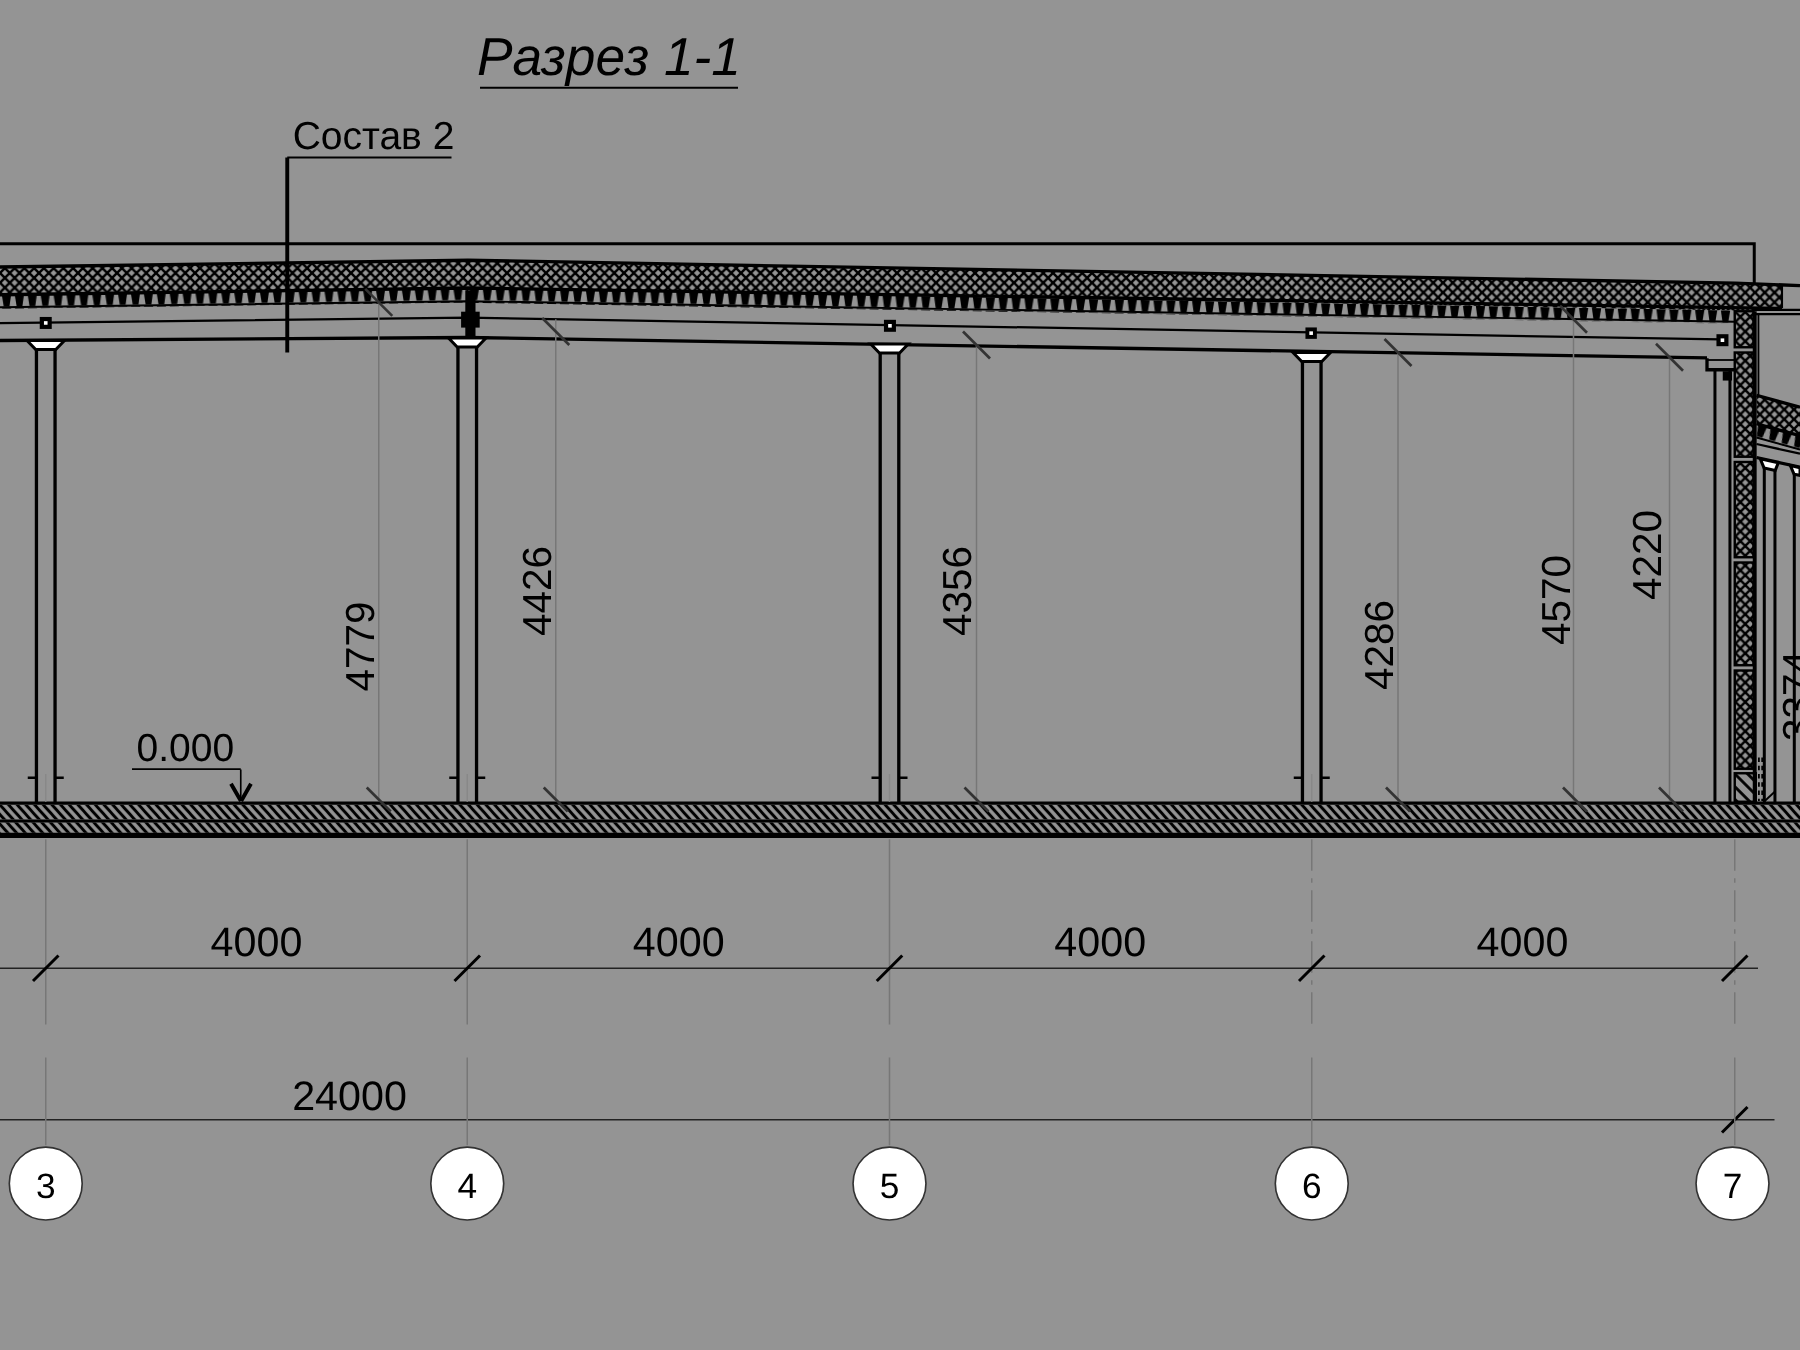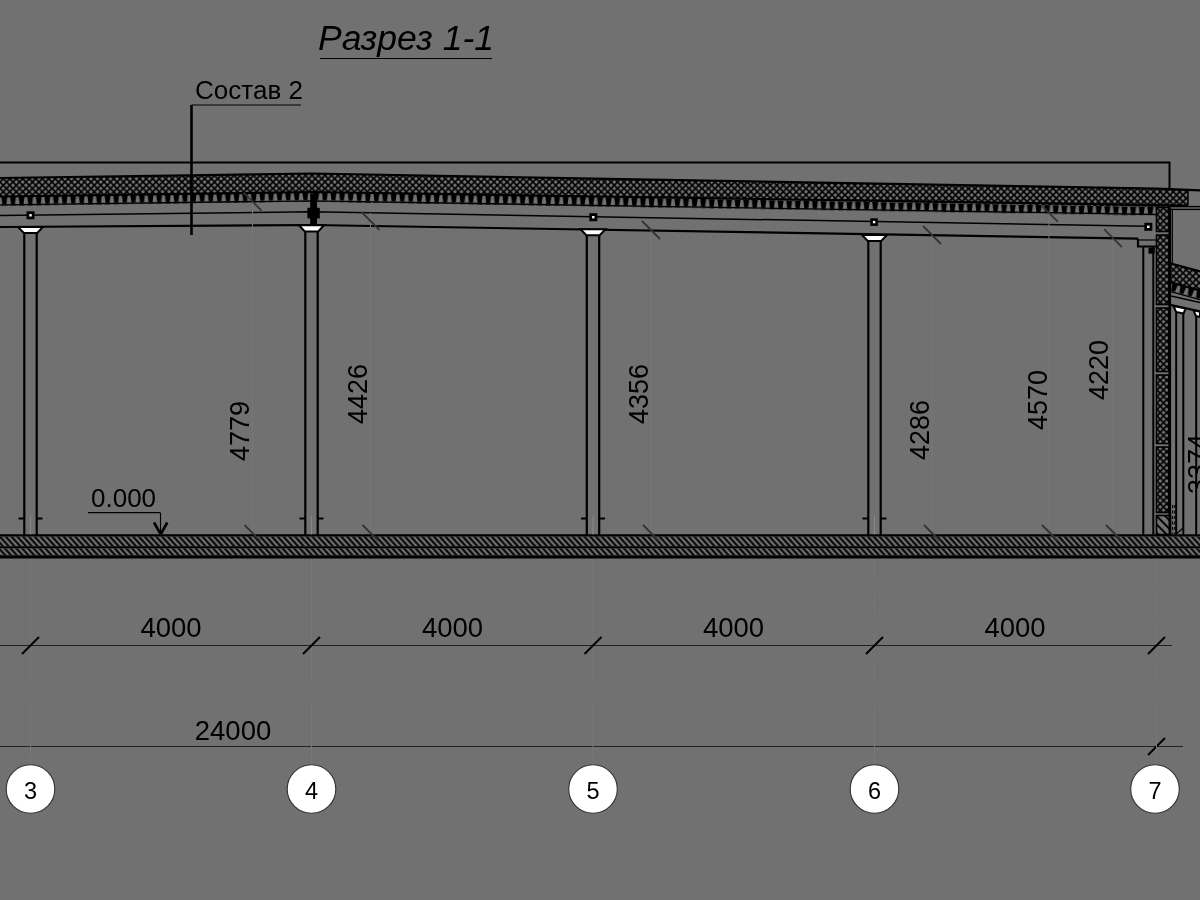--- a/index.html
+++ b/index.html
@@ -1,16 +1,16 @@
 <!DOCTYPE html>
 <html><head>
 <meta charset="utf-8">
 <style>
   html,body{margin:0;padding:0;background:#ffffff;}
-  #page{position:relative;width:1200px;height:900px;background:#d946ef;overflow:hidden;
+  #page{position:relative;width:1200px;height:900px;background:#14b8a6;overflow:hidden;
         font-family:"Liberation Sans",sans-serif;filter:grayscale(1);}
   svg text{font-family:"Liberation Sans",sans-serif;fill:#000;}
 </style>
 </head>
 <body>
 <div id="page">
 <svg width="1200" height="900" viewBox="0 0 1200 900">
 <defs>
   <pattern id="xh" width="6.5" height="6.5" patternUnits="userSpaceOnUse">
     <path d="M0,0 L6.5,6.5 M6.5,0 L0,6.5" stroke="#000" stroke-width="1.65" fill="none"></path>

